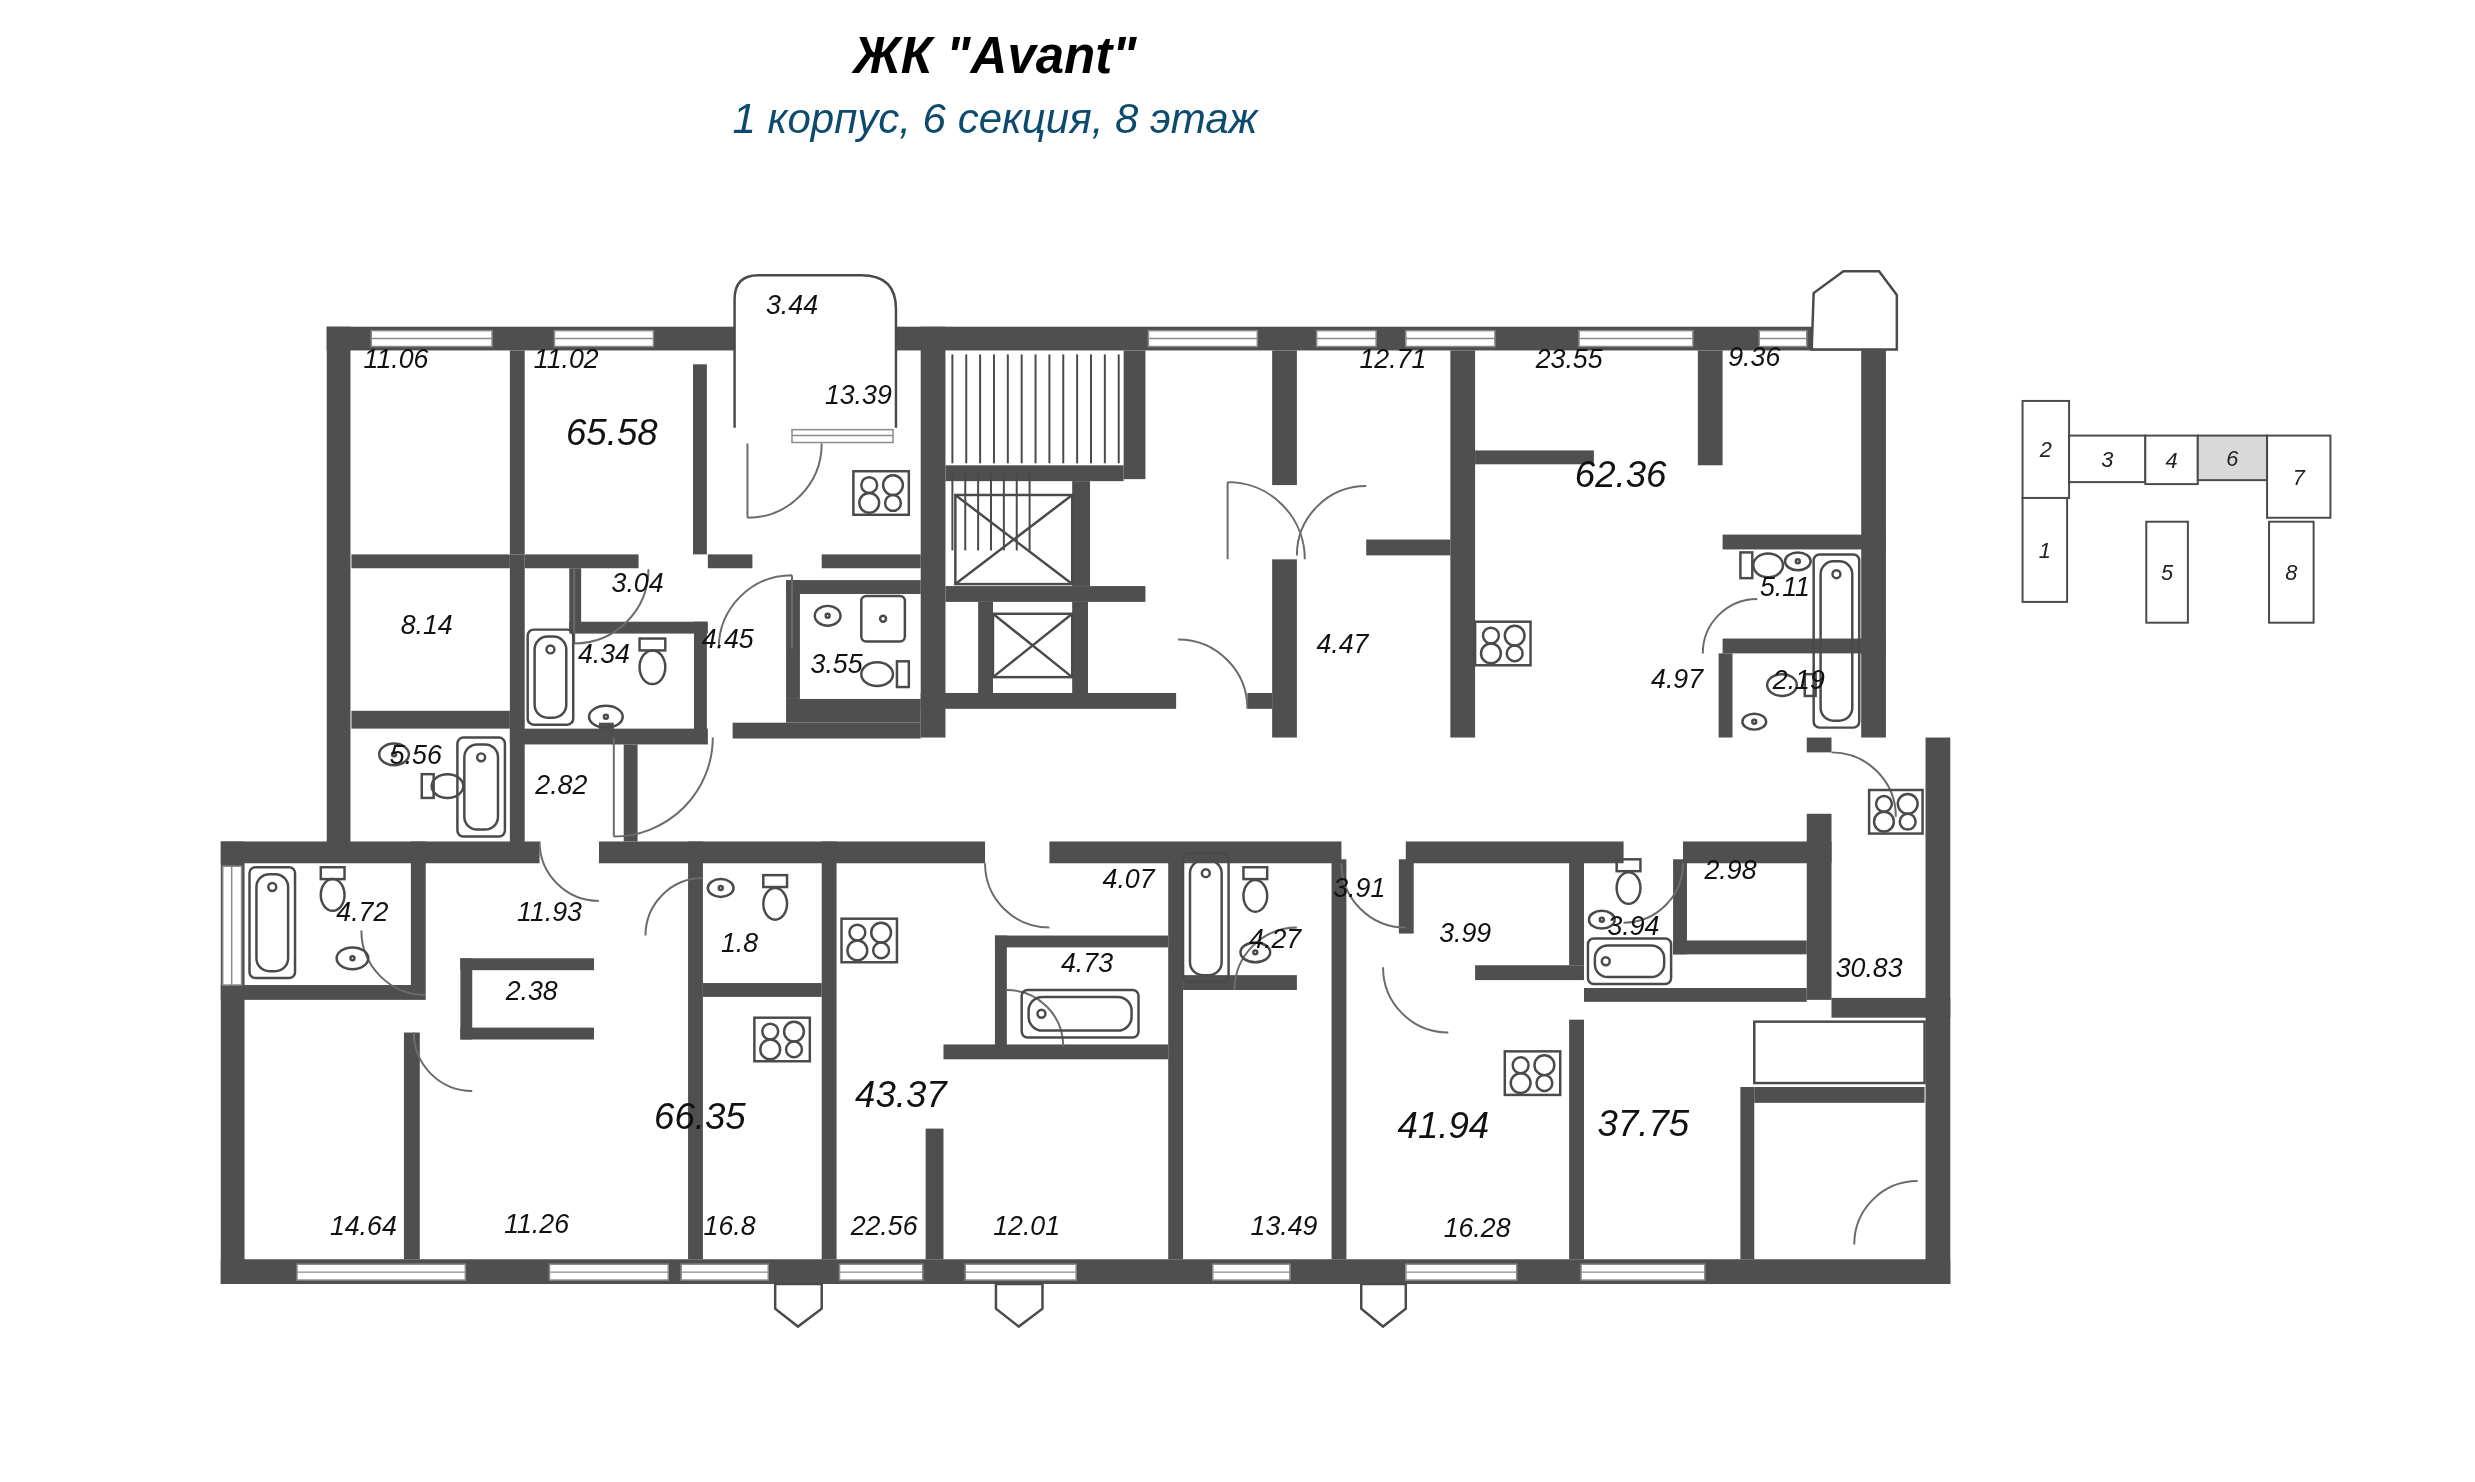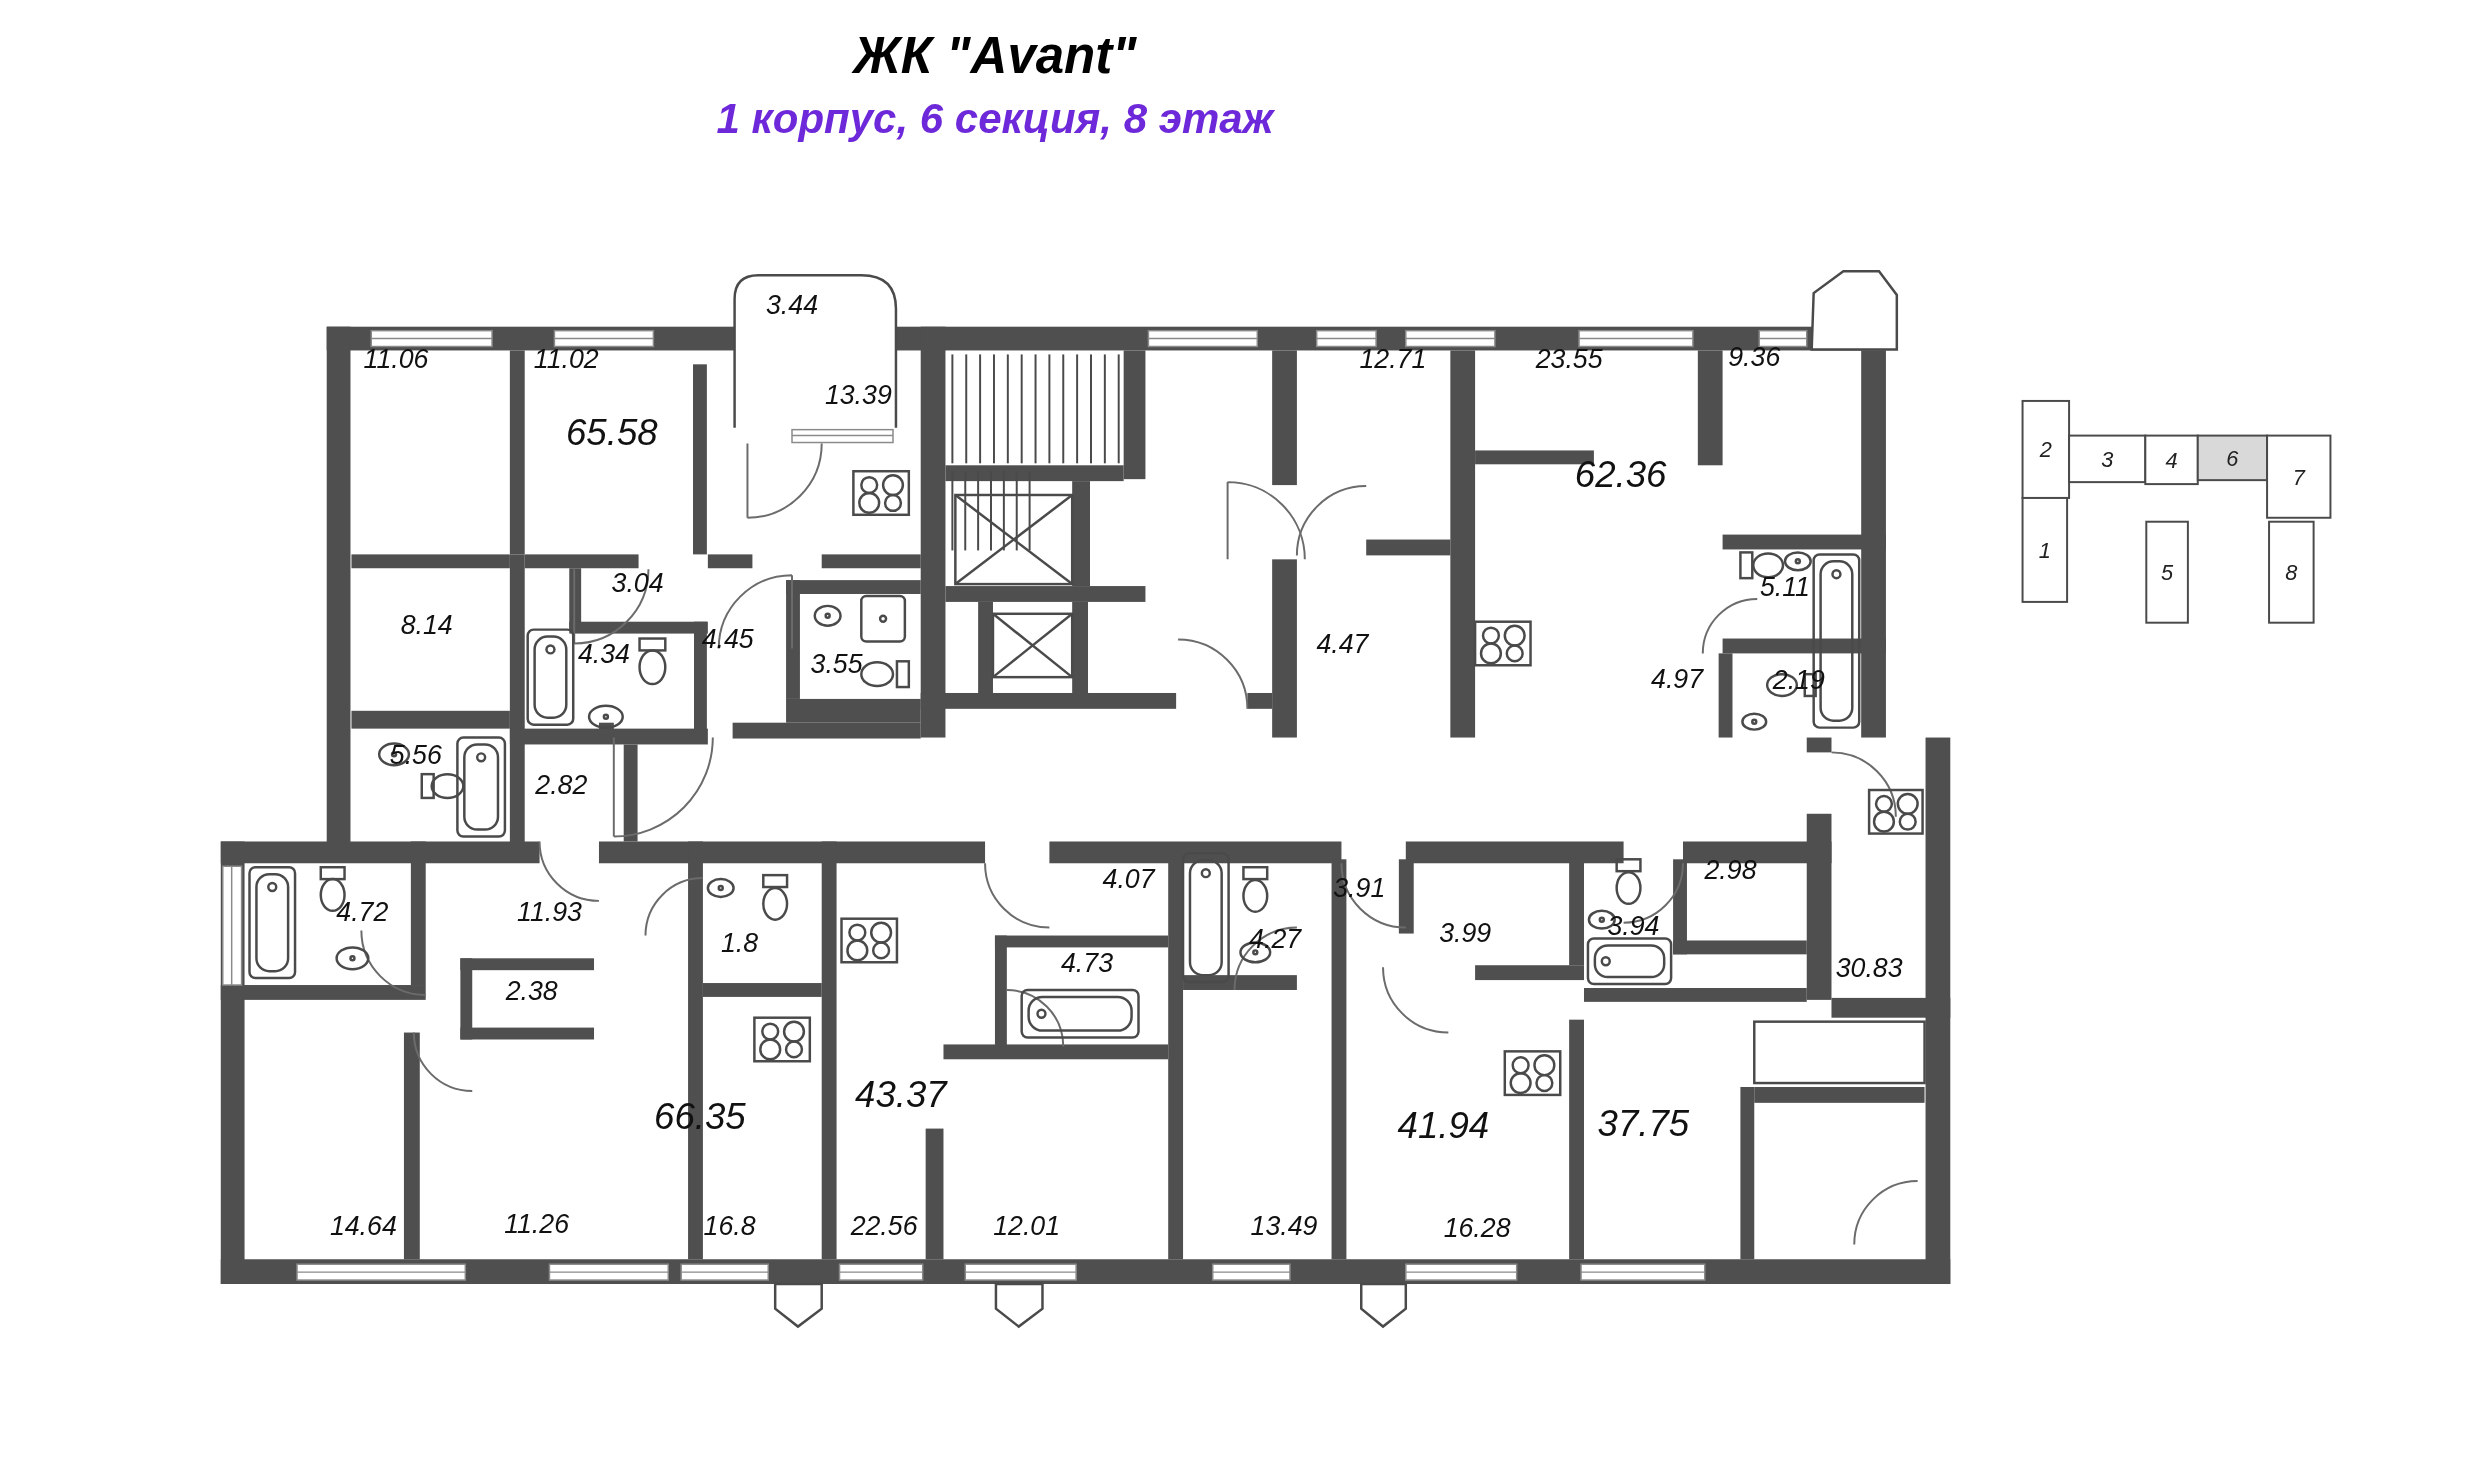--- a/index.html
+++ b/index.html
@@ -1,21 +1,21 @@
 <!DOCTYPE html>
 <html><head>
 <meta charset="utf-8">
 <style>
   html,body{margin:0;padding:0;background:#ffffff;width:2475px;height:1482px;overflow:hidden;}
   .stage{position:relative;width:2475px;height:1482px;background:#fff;
          font-family:"Liberation Sans", sans-serif;}
   .titles{position:absolute;left:995px;top:26px;transform:translateX(-50%);
           text-align:center;white-space:nowrap;}
   .titles h1{margin:0;font-size:51px;font-style:italic;font-weight:600;color:#000;}
-  .titles h2{margin:10px 0 0 0;font-size:42px;font-style:italic;font-weight:700;color:#6d28d9;}
+  .titles h2{margin:10px 0 0 0;font-size:42px;font-style:italic;font-weight:400;color:#0c4a6e;}
   svg{position:absolute;left:0;top:0;}
   .wall{fill:#4f4f4f;stroke:none;}
   .thin{stroke:#4a4a4a;stroke-width:2.5;fill:none;}
   .thin-f{stroke:#4a4a4a;stroke-width:2.5;fill:#ffffff;}
   .arc{stroke:#6b6b6b;stroke-width:2;fill:none;}
   .win{fill:#ffffff;stroke:#8a8a8a;stroke-width:1.5;}
   .winline{stroke:#8a8a8a;stroke-width:1.5;}
   .stair{stroke:#4a4a4a;stroke-width:2;}
   .room-lbl{font-family:"Liberation Sans",sans-serif;font-style:italic;font-size:27px;
             fill:#111;text-anchor:middle;}

